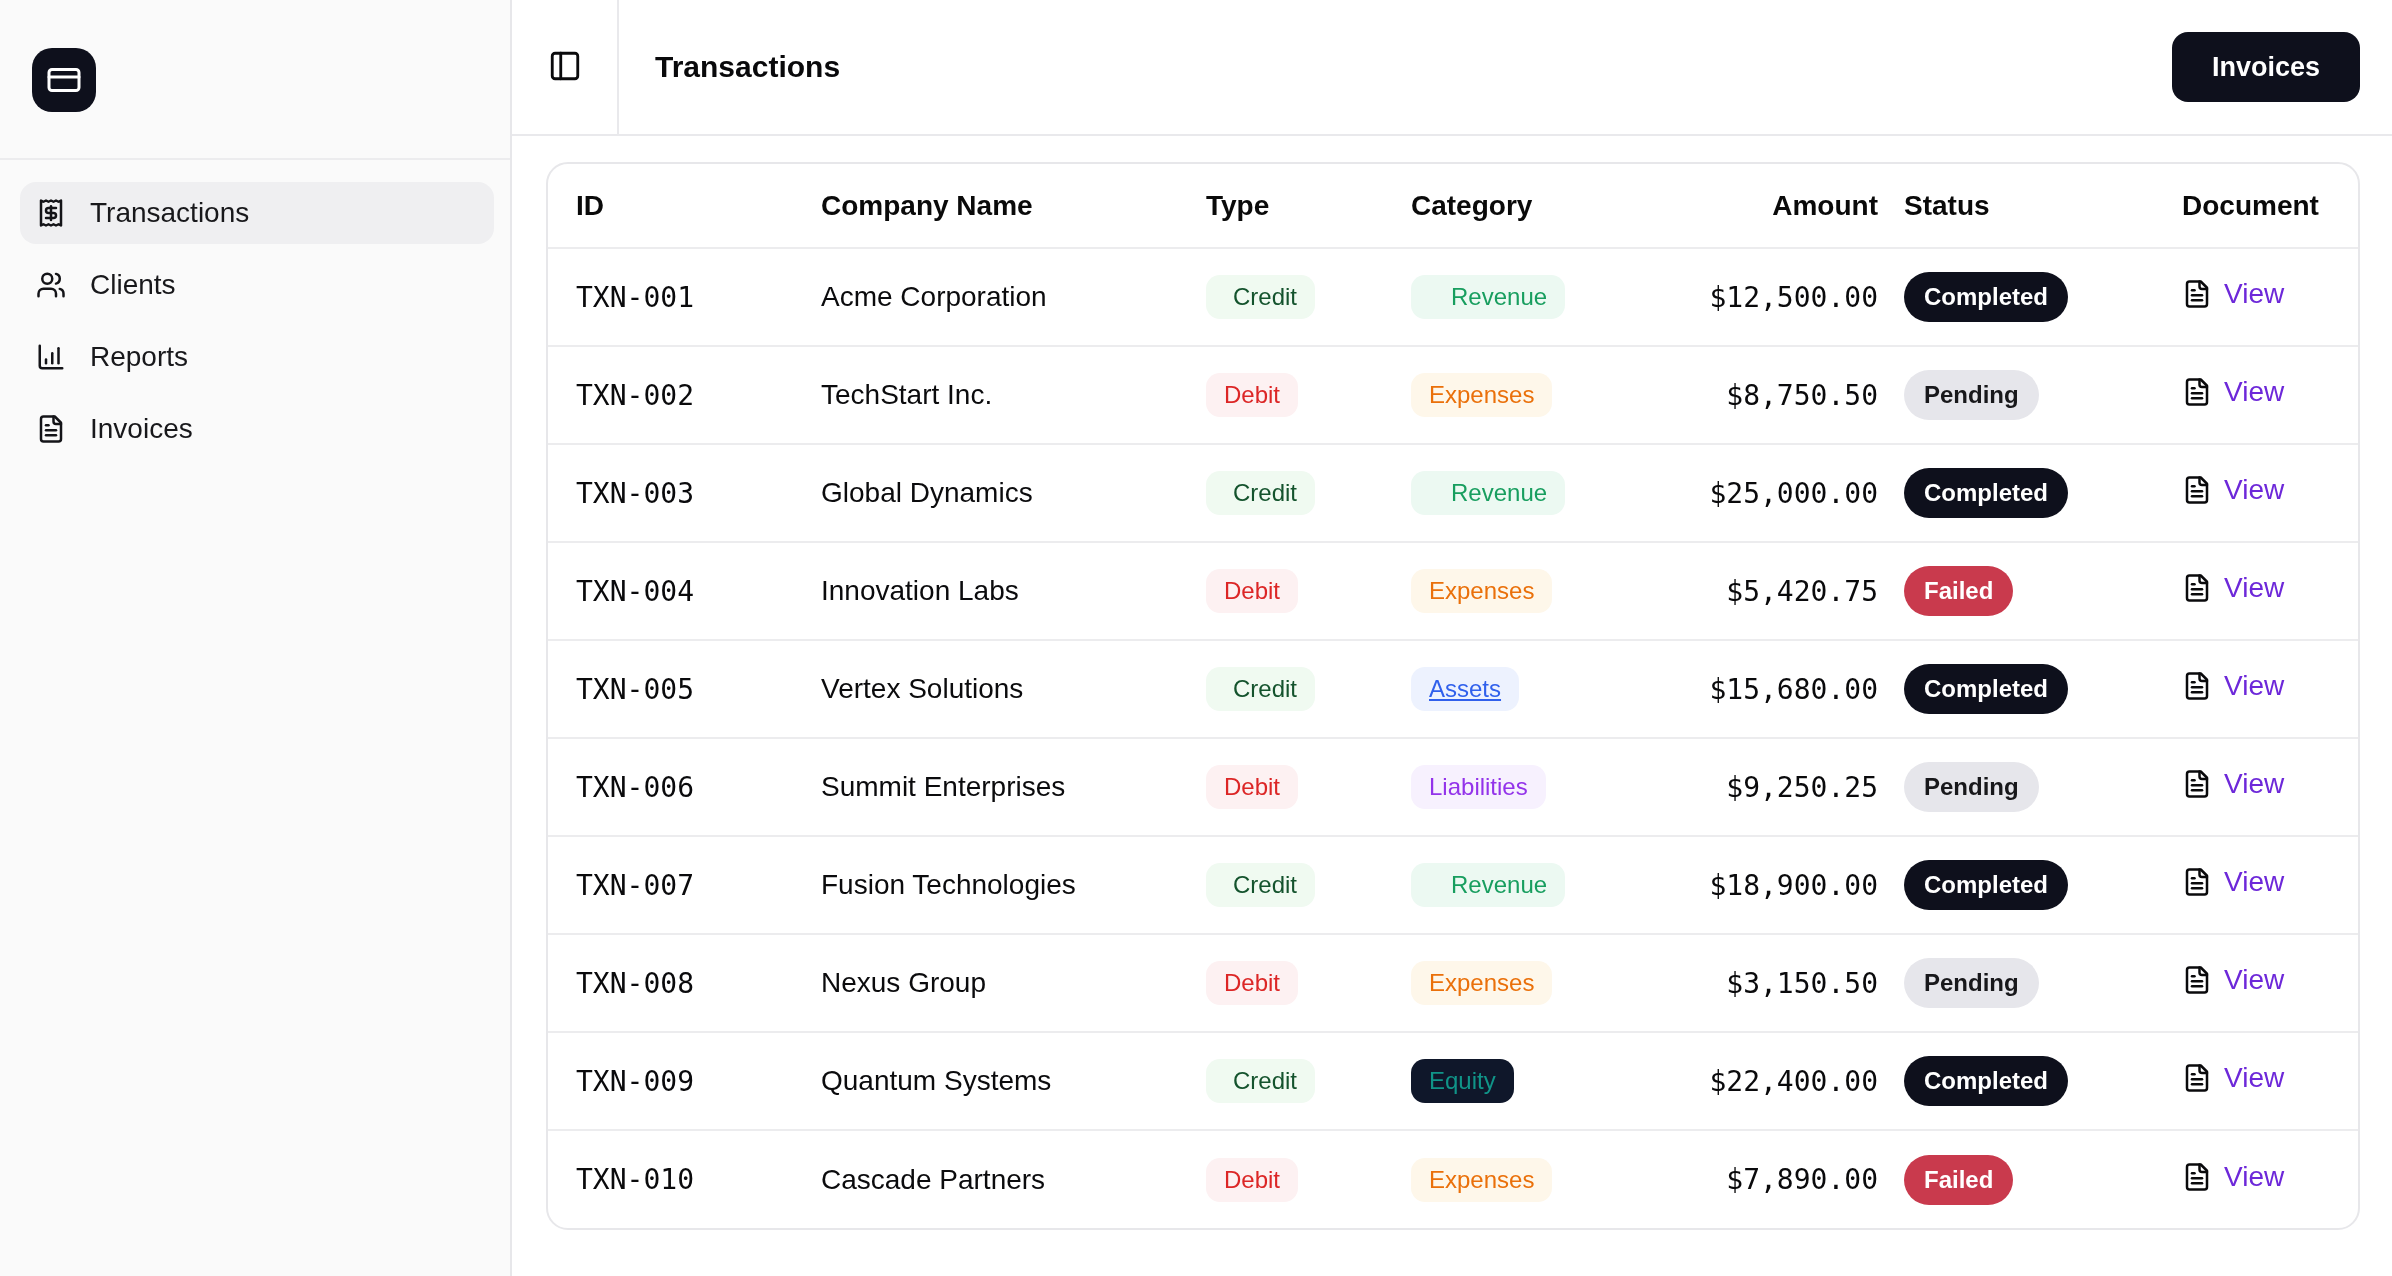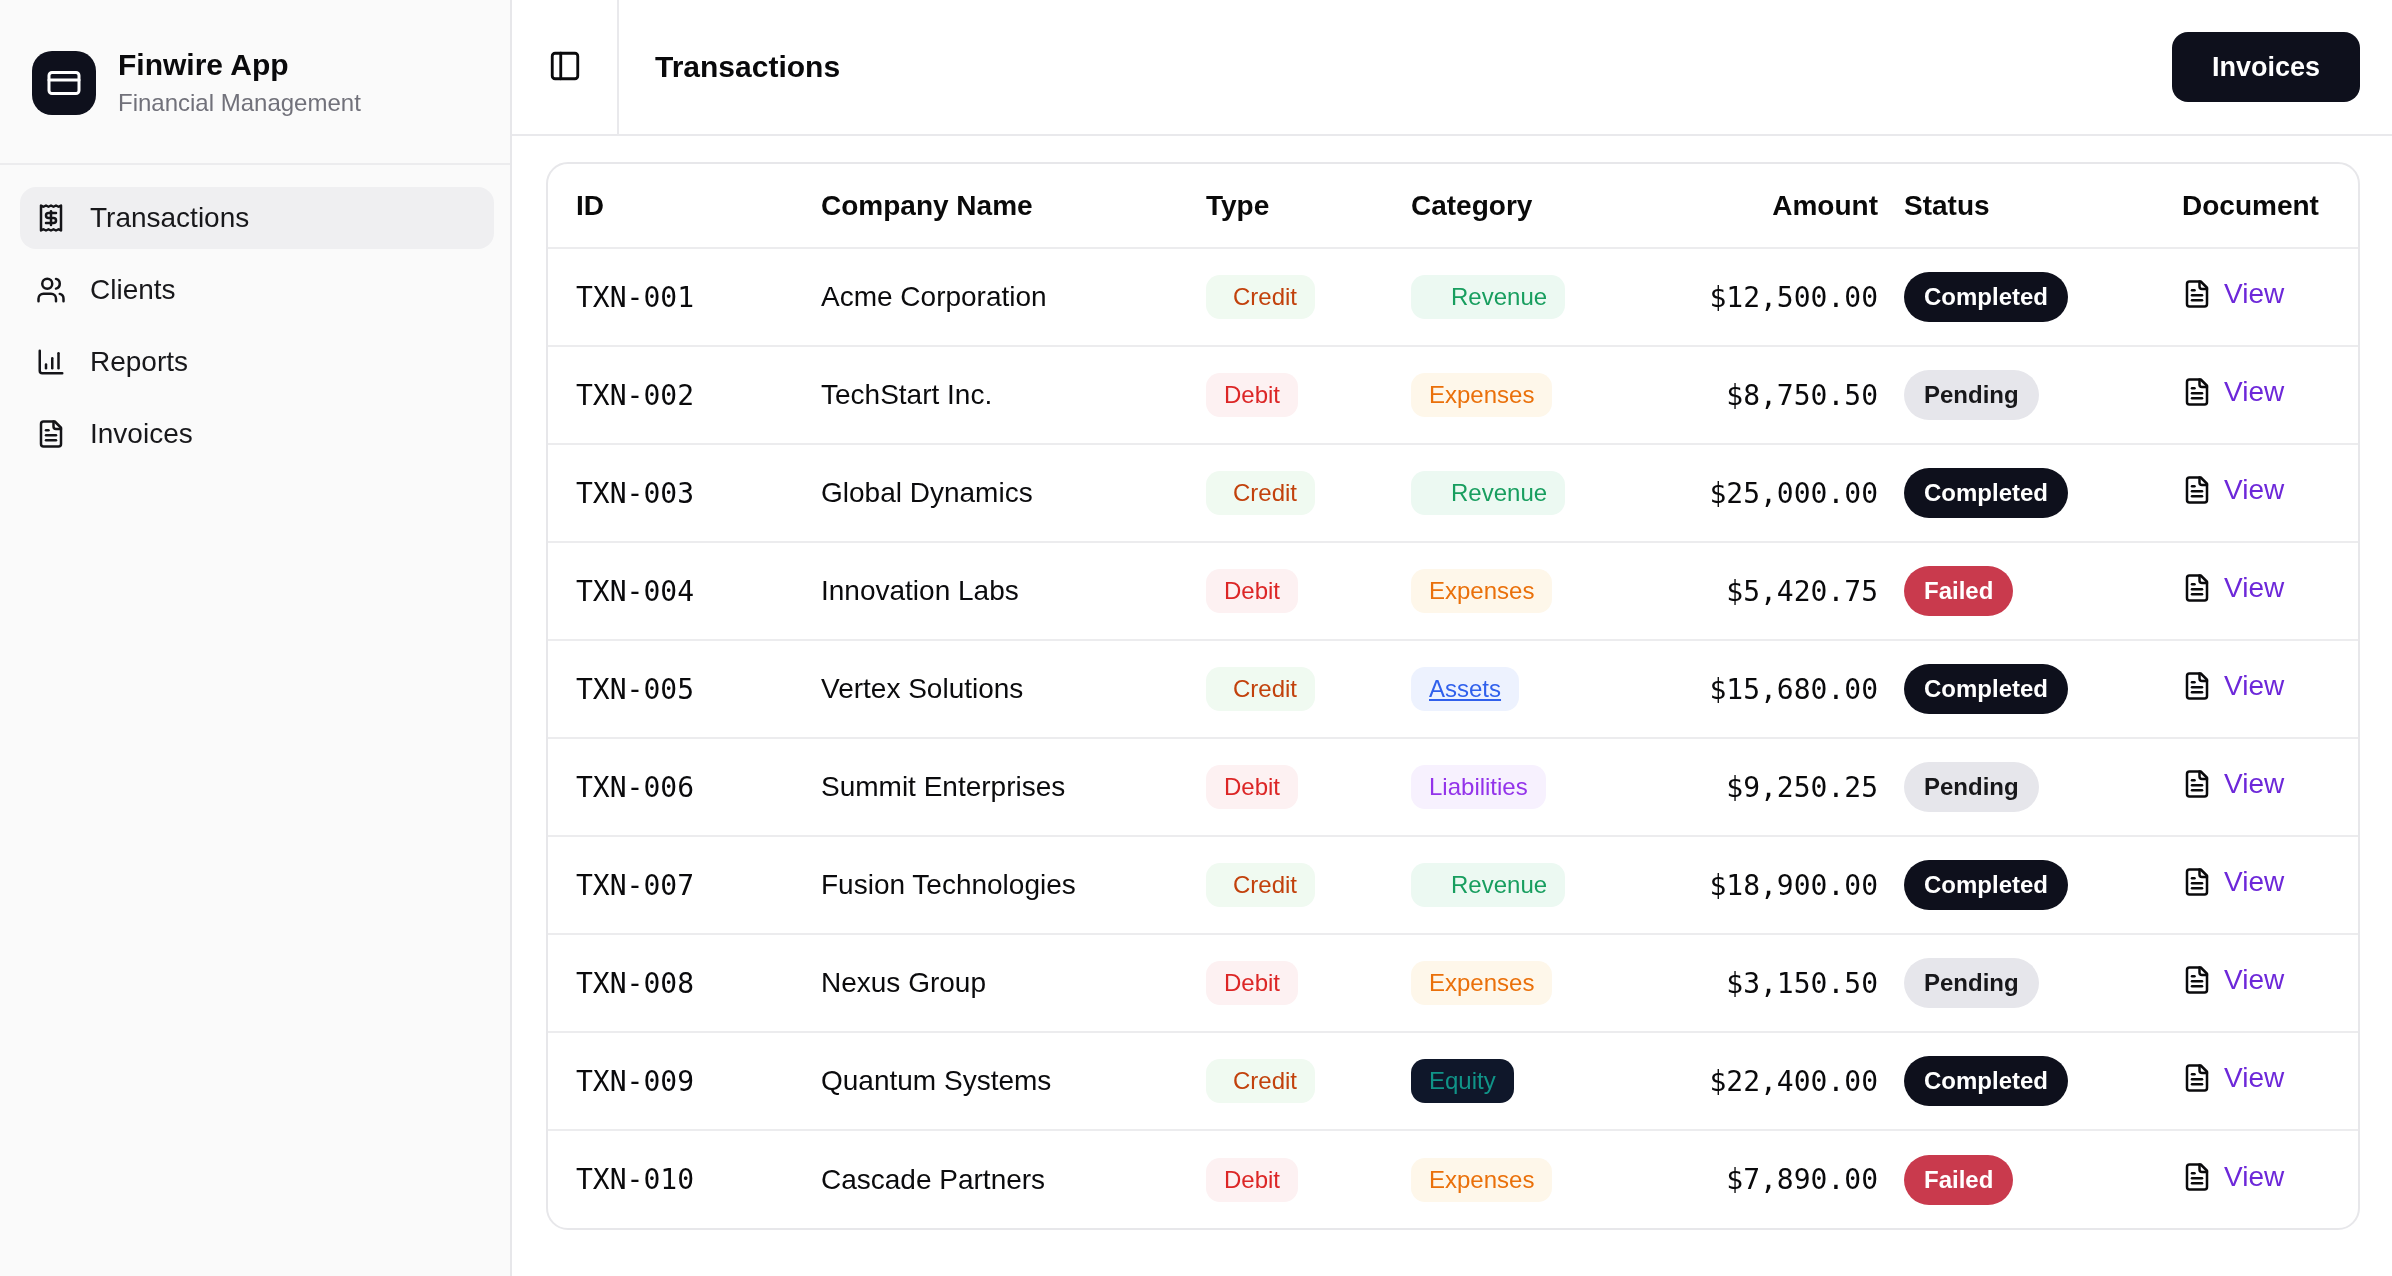--- a/index.html
+++ b/index.html
@@ -49,21 +49,21 @@
   tbody tr:last-child td { border-bottom:none; }
   th, td { padding-left:28px; }
   .col-amount { text-align:right; padding-left:0; padding-right:10px; }
   .col-status { padding-left:16px; }
   .col-doc { padding-left:44px; }
   .mono { font-family:"DejaVu Sans Mono", monospace; font-size:28px; color:#0a0a0c; }
   .cell-company { color:#0b0b0d; }
 
   .badge { display:inline-block; font-size:24px; font-weight:500; line-height:1;
     padding:10px 18px; border-radius:14px; }
-  .b-credit      { color:#c2410c; background:#f0faf1;padding-left:27px; }
+  .b-credit      { color:#14532d; background:#f0faf1;padding-left:27px; }
   .b-debit       { color:#dc2626; background:#fdf1f2; }
   .b-revenue     { color:#189e5f; background:#ecf9f2;padding-left:40px; }
   .b-expenses    { color:#ea700a; background:#fef7ea; }
   .b-assets      { color:#3060ec; background:#edf2fe;text-decoration:underline; }
   .b-liabilities { color:#9333ea; background:#f7f1fe; }
   .b-equity      { color:#109488; background:#0f172a; }
 
   .status { display:inline-block; font-size:24px; font-weight:600; line-height:1;
     padding:13px 20px; border-radius:999px; }
   .s-completed { background:#0e101c; color:#fff; }
@@ -80,24 +80,20 @@
 
 <div class="app">
 
   <aside class="sidebar">
     <div class="side-head">
       <div class="logo">
         <svg viewBox="0 0 24 24" fill="none" stroke-width="2" stroke-linecap="round" stroke-linejoin="round">
           <rect x="2" y="5" width="20" height="14" rx="2"></rect>
             <path d="M2 10h20"></path>
         </svg>
-      </div>
-      <div class="brand-text">
-        <div class="brand-name">Finwire App</div>
-        <div class="brand-sub">Financial Management</div>
       </div>
     </div>
     <nav class="nav">
       <a class="nav-item active">
         <span class="nicon">
           <svg viewBox="0 0 24 24" fill="none" stroke-width="2" stroke-linecap="round" stroke-linejoin="round">
             <path d="M4 2v20l2-1 2 1 2-1 2 1 2-1 2 1 2-1 2 1V2l-2 1-2-1-2 1-2-1-2 1-2-1-2 1Z"></path>
             <path d="M16 8h-6a2 2 0 1 0 0 4h4a2 2 0 1 1 0 4H8"></path>
               <path d="M12 17.5v-11"></path>
           </svg>

